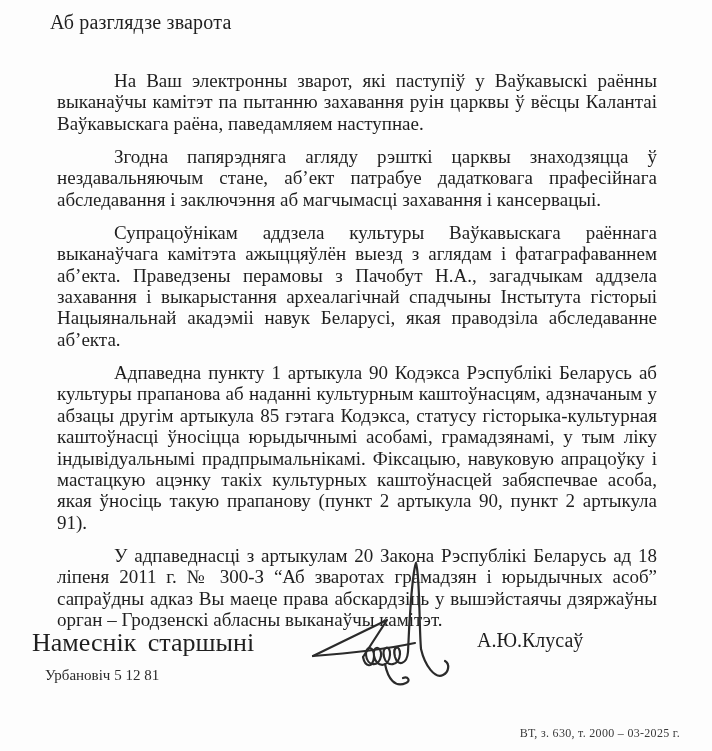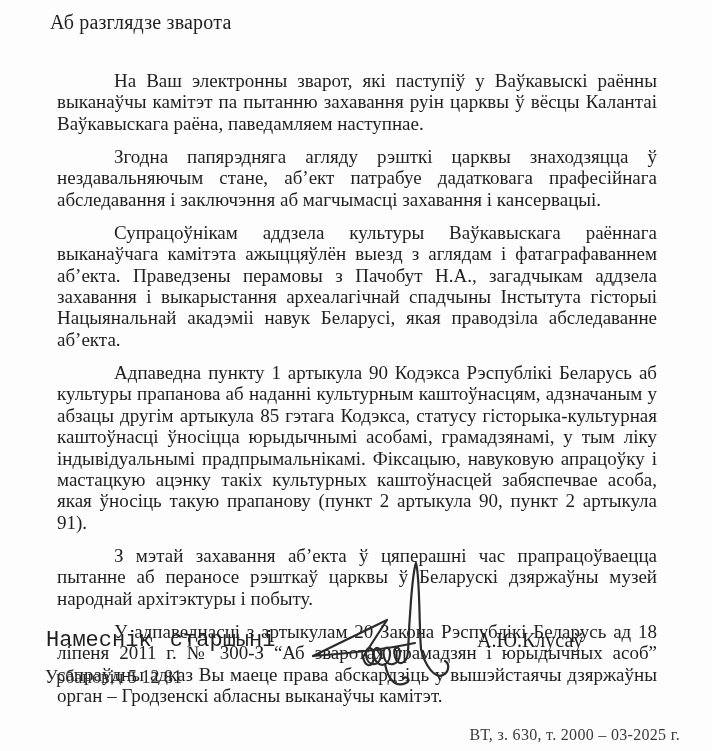--- a/index.html
+++ b/index.html
@@ -33,73 +33,71 @@
     font-size: 19px;
     line-height: 21.35px;
     text-align: justify;
   }
   .body-text p {
     margin: 12px;
     text-indent: 57px;
   }
   .sig-row-title {
     position: absolute;
-    left: 46px;
+    left: 32px;
     top: 628px;
-    font-size: 22px;
+    font-size: 26px;
     word-spacing: 5px;
     white-space: nowrap;
-    font-family: Liberation Mono, monospace;
   }
   .sig-row-name {
     position: absolute;
     left: 477px;
     top: 629px;
     font-size: 20px;
     white-space: nowrap;
   }
   .signature-svg {
     position: absolute;
     left: 295px;
     top: 556px;
     width: 185px;
     height: 135px;
   }
   .executor-note {
     position: absolute;
     left: 45px;
     top: 667px;
-    font-size: 18px;
+    font-size: 15px;
     color: #2a2a2a;
     white-space: nowrap;
   }
   .print-footer {
     position: absolute;
     right: 44px;
     top: 726px;
-    font-size: 16px;
+    font-size: 12px;
     color: #3a3a3a;
     letter-spacing: 0.3px;
     white-space: nowrap;
     margin-left: 35px;
   }
 </style>
 </head>
 <body>
 
 <div class="page">
 
   <div class="doc-title">Аб разглядзе зварота</div>
 
   <div class="body-text">
     <p>На Ваш электронны зварот, які паступіў у Ваўкавыскі раённы выканаўчы камітэт па пытанню захавання руін царквы ў вёсцы Калантаі Ваўкавыскага раёна, паведамляем наступнае.</p>
     <p>Згодна папярэдняга агляду рэшткі царквы знаходзяцца ў нездавальняючым стане, аб’ект патрабуе дадатковага прафесійнага абследавання і заключэння аб магчымасці захавання і кансервацыі.</p>
     <p>Супрацоўнікам аддзела культуры Ваўкавыскага раённага выканаўчага камітэта ажыццяўлён выезд з аглядам і фатаграфаваннем аб’екта. Праведзены перамовы з Пачобут Н.А., загадчыкам аддзела захавання і выкарыстання археалагічнай спадчыны Інстытута гісторыі Нацыянальнай акадэміі навук Беларусі, якая праводзіла абследаванне аб’екта.</p>
     <p>Адпаведна пункту 1 артыкула 90 Кодэкса Рэспублікі Беларусь аб культуры прапанова аб наданні культурным каштоўнасцям, адзначаным у абзацы другім артыкула 85 гэтага Кодэкса, статусу гісторыка-культурная каштоўнасці ўносіцца юрыдычнымі асобамі, грамадзянамі, у тым ліку індывідуальнымі прадпрымальнікамі. Фіксацыю, навуковую апрацоўку і мастацкую ацэнку такіх культурных каштоўнасцей забяспечвае асоба, якая ўносіць такую прапанову (пункт 2 артыкула 90, пункт 2 артыкула 91).</p>
-    <p>З мэтай захавання аб’екта ў цяперашні час прапрацоўваецца пытанне аб пераносе рэшткаў царквы ў Беларускі дзяржаўны музей народнай архітэктуры і побыту.</p>
     <p>У адпаведнасці з артыкулам 20 Закона Рэспублікі Беларусь ад 18 ліпеня 2011 г. № 300-З “Аб зваротах грамадзян і юрыдычных асоб” сапраўдны адказ Вы маеце права абскардзіць у вышэйстаячы дзяржаўны орган – Гродзенскі абласны выканаўчы камітэт.</p>
   </div>
 
   <div class="sig-row-title">Намеснік старшыні</div>
 
   <svg class="signature-svg" viewBox="0 0 185 135" aria-hidden="true">
     <g fill="none" stroke="#2b2b2b" stroke-width="2.2" stroke-linecap="round" stroke-linejoin="round">
       <path d="M 18 100 L 92 64 L 68 101"></path>
       <path d="M 18 100 C 58 97, 96 92, 120 87"></path>
       <path d="M 68 101

